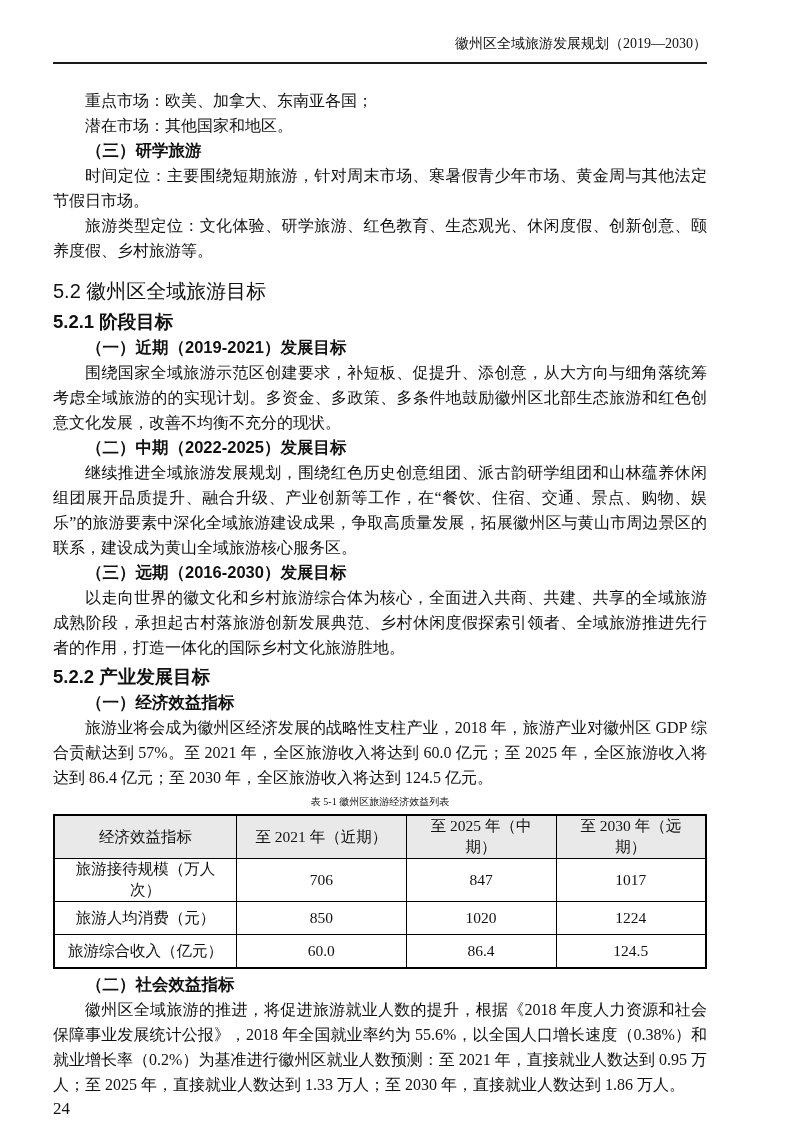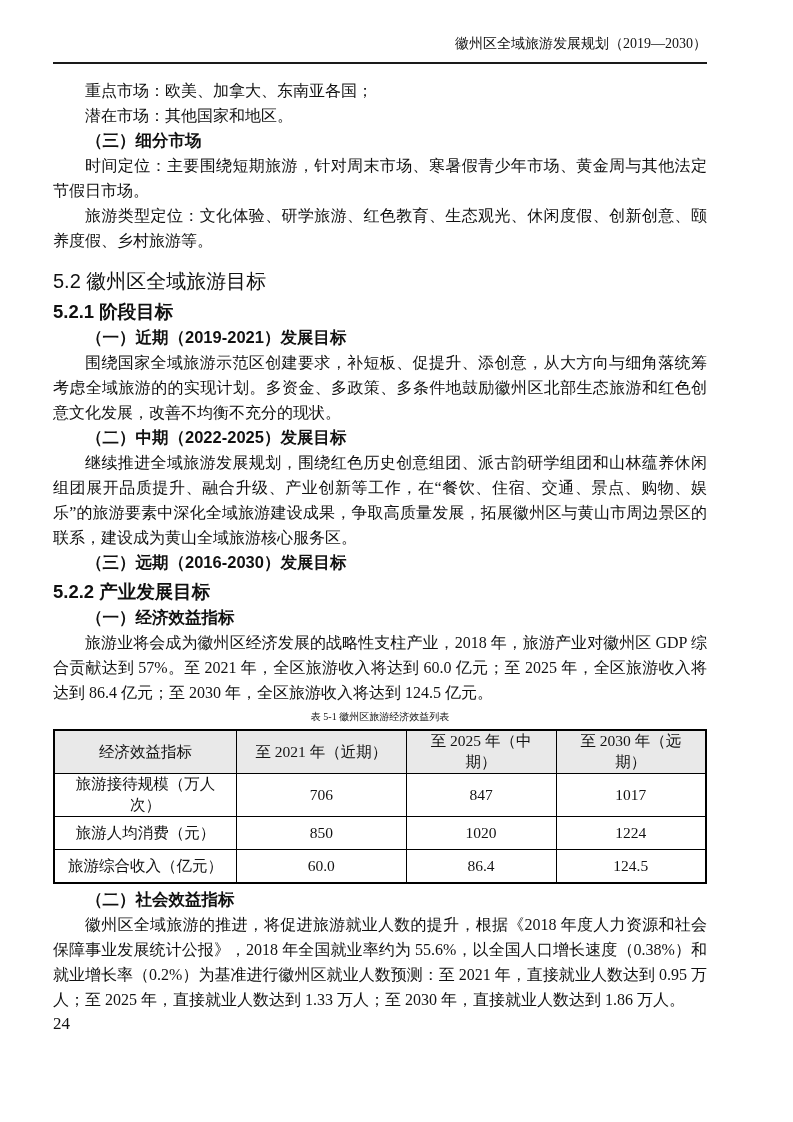--- a/index.html
+++ b/index.html
@@ -13,21 +13,21 @@
     color:#111111;
     overflow:hidden;
   }
   .page-header {
     text-align:right;
     font-size:14px;
     line-height:20px;
     padding-bottom:8px;
     border-bottom:2px solid #1a1a1a;
   }
-  .content { margin-top:14px; }
+  .content { margin-top:24px; }
   p.body {
     margin:0;
     font-size:16px;
     line-height:25px;
     text-align:justify;
     text-indent:2em;
   }
   .h-sub {
     margin:0;
     font-family:"Liberation Sans","DejaVu Sans",sans-serif;
@@ -84,34 +84,35 @@
 
   <div class="page-header">
     <span>徽州区全域旅游发展规划（2019—2030）</span>
   </div>
 
   <div class="content">
 
     <p class="body">重点市场：欧美、加拿大、东南亚各国；</p>
     <p class="body">潜在市场：其他国家和地区。</p>
 
-    <h4 class="h-sub">（三）细分市场</h4>
+    <h4 class="h-sub">（三）研学旅游</h4>
     <p class="body">时间定位：主要围绕短期旅游，针对周末市场、寒暑假青少年市场、黄金周与其他法定节假日市场。</p>
     <p class="body">旅游类型定位：文化体验、研学旅游、红色教育、生态观光、休闲度假、创新创意、颐养度假、乡村旅游等。</p>
 
     <h2 class="h-section">5.2 徽州区全域旅游目标</h2>
     <h3 class="h-subsection">5.2.1 阶段目标</h3>
 
     <h4 class="h-sub">（一）近期（2019-2021）发展目标</h4>
     <p class="body">围绕国家全域旅游示范区创建要求，补短板、促提升、添创意，从大方向与细角落统筹考虑全域旅游的的实现计划。多资金、多政策、多条件地鼓励徽州区北部生态旅游和红色创意文化发展，改善不均衡不充分的现状。</p>
 
     <h4 class="h-sub">（二）中期（2022-2025）发展目标</h4>
     <p class="body">继续推进全域旅游发展规划，围绕红色历史创意组团、派古韵研学组团和山林蕴养休闲组团展开品质提升、融合升级、产业创新等工作，在“餐饮、住宿、交通、景点、购物、娱乐”的旅游要素中深化全域旅游建设成果，争取高质量发展，拓展徽州区与黄山市周边景区的联系，建设成为黄山全域旅游核心服务区。</p>
 
     <h4 class="h-sub">（三）远期（2016-2030）发展目标</h4>
+    <p class="body">以走向世界的徽文化和乡村旅游综合体为核心，全面进入共商、共建、共享的全域旅游成熟阶段，承担起古村落旅游创新发展典范、乡村休闲度假探索引领者、全域旅游推进先行者的作用，打造一体化的国际乡村文化旅游胜地。</p>
 
     <h3 class="h-subsection">5.2.2 产业发展目标</h3>
 
     <h4 class="h-sub">（一）经济效益指标</h4>
     <p class="body">旅游业将会成为徽州区经济发展的战略性支柱产业，2018 年，旅游产业对徽州区 GDP 综合贡献达到 57%。至 2021 年，全区旅游收入将达到 60.0 亿元；至 2025 年，全区旅游收入将达到 86.4 亿元；至 2030 年，全区旅游收入将达到 124.5 亿元。</p>
 
     <div class="table-caption">表 5-1  徽州区旅游经济效益列表</div>
 
     <table class="econ">
       <colgroup>

